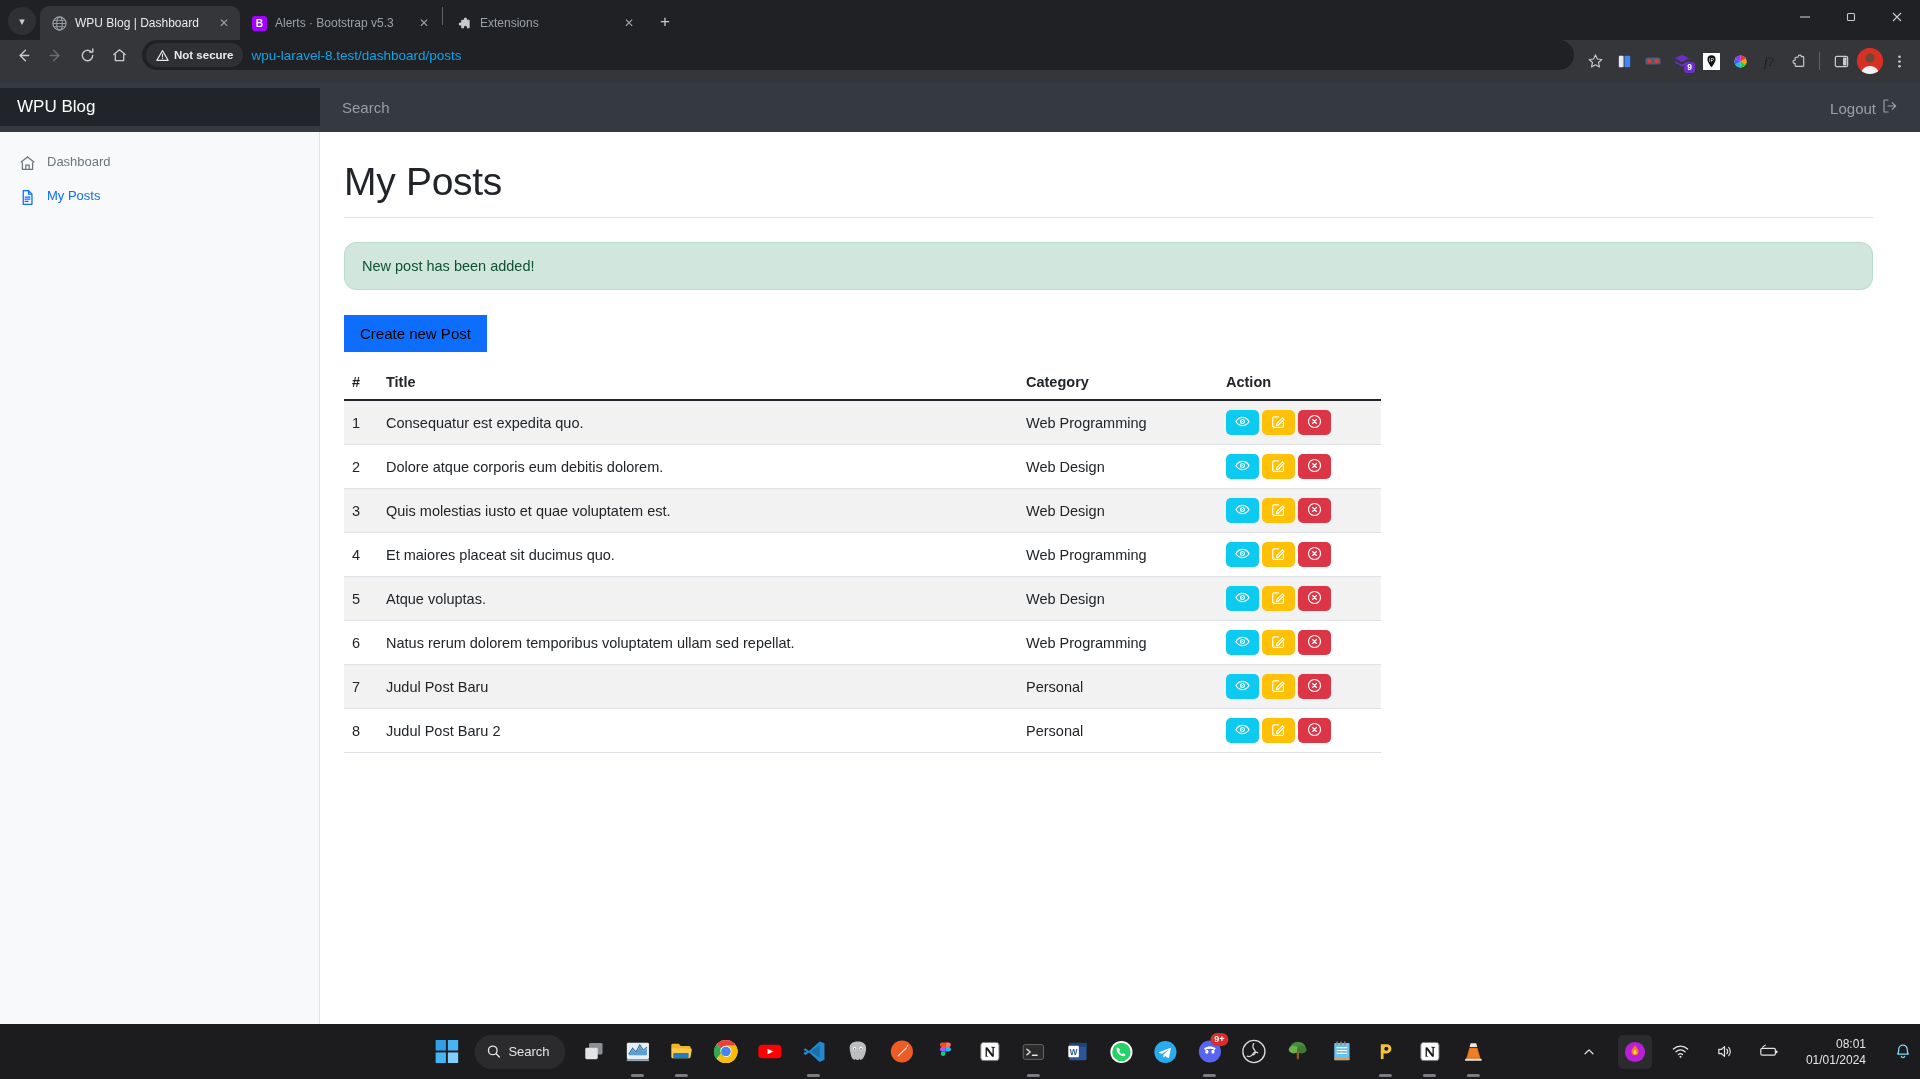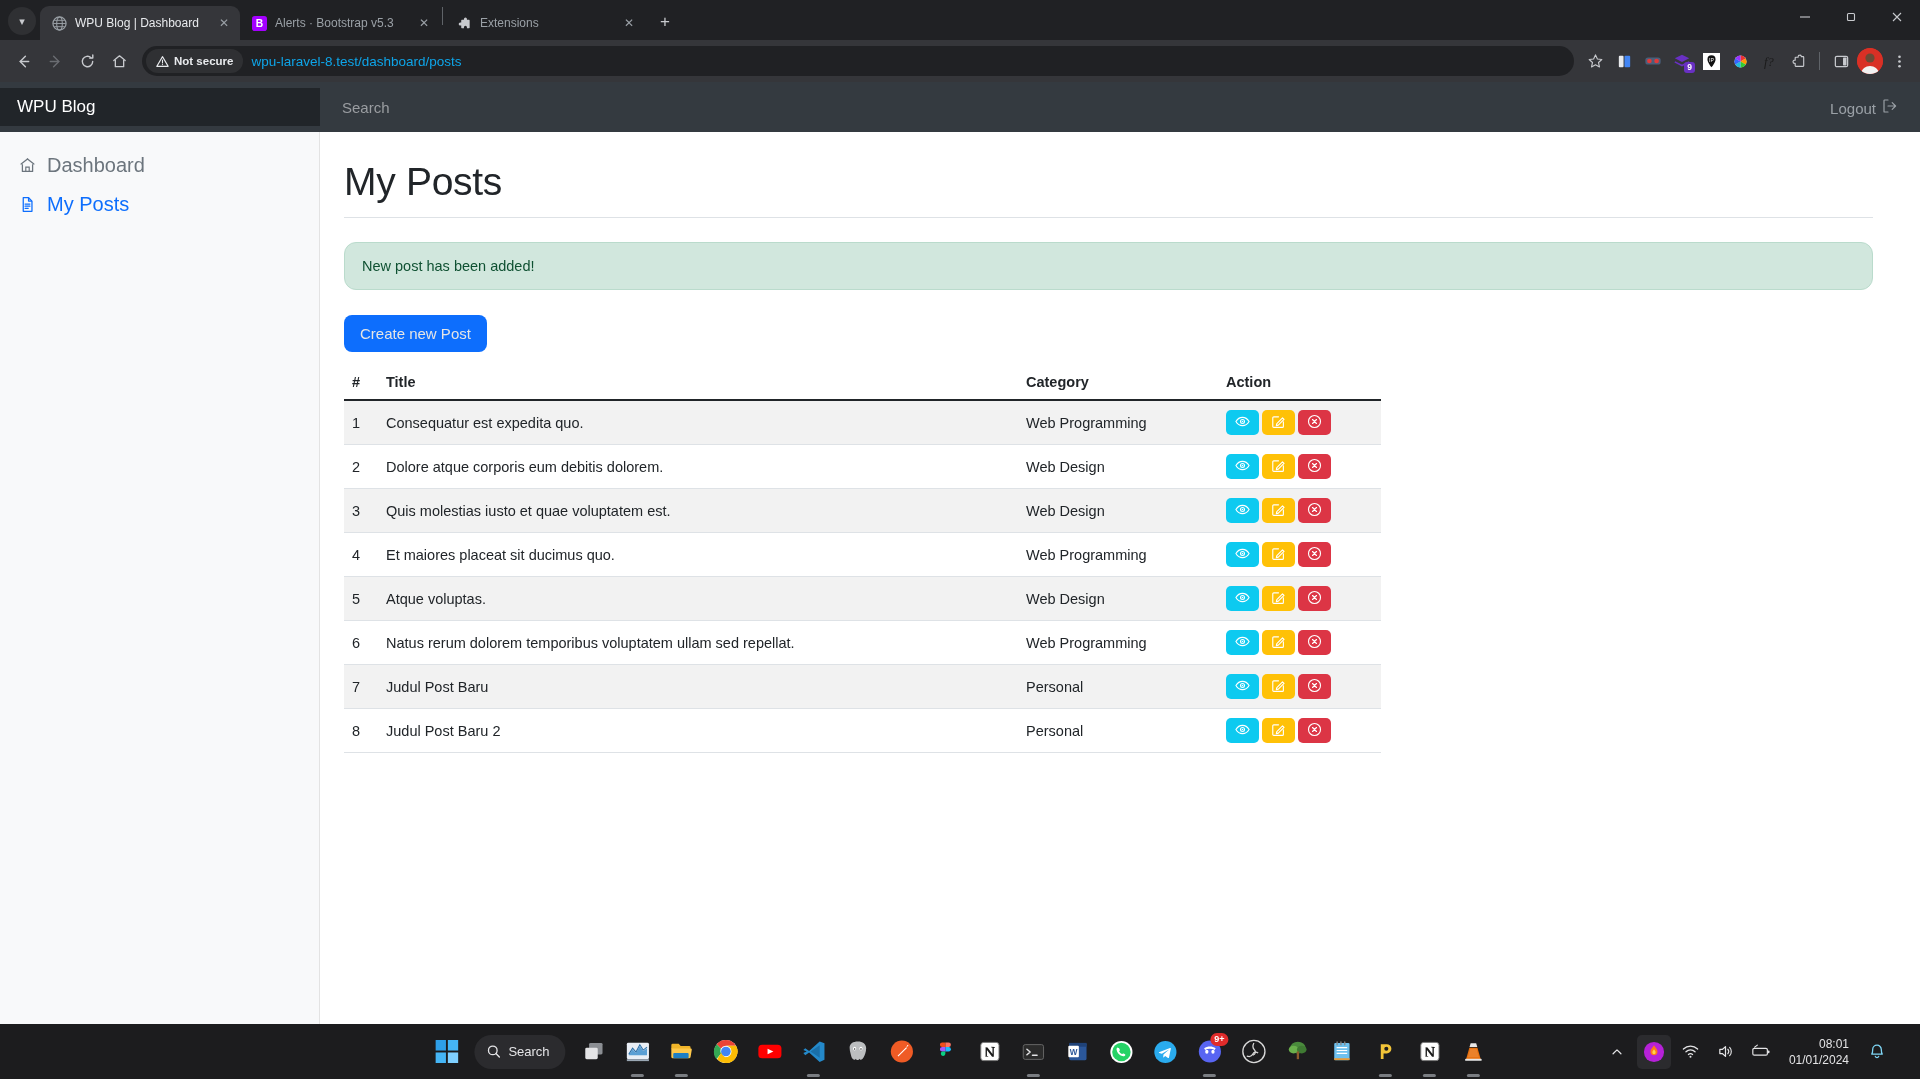--- a/index.html
+++ b/index.html
@@ -28,21 +28,21 @@
   .tab.active { background: #35363a; color: #e8eaed; }
   .tab .favicon { width: 16px; height: 16px; flex: 0 0 16px; display: flex; align-items: center; justify-content: center; }
   .tab .tab-title { flex: 1; white-space: nowrap; overflow: hidden; text-overflow: ellipsis; font-size: 12px; }
   .tab .tab-close { width: 16px; height: 16px; flex: 0 0 16px; display: flex; align-items: center; justify-content: center; color: #9aa0a6; font-size: 12px; }
   .tab-sep { width: 1px; height: 18px; background: #5f6368; align-self: center; margin: 0 2px 8px 2px; }
   .newtab { width: 28px; height: 28px; margin: 0 0 4px 6px; display: flex; align-items: center; justify-content: center; color: #c8cace; font-size: 17px; }
 
   .wincontrols { position: absolute; right: 0; top: 0; height: 40px; display: flex; }
   .wincontrols > div { width: 46px; height: 34px; display: flex; align-items: center; justify-content: center; color: #c8cace; }
 
-  .toolbar { height: 42px; background: #35363a; display: flex; align-items: center; padding: 0 8px; gap: 2px; }
+  .toolbar { height: 42px; background: #35363a; display: flex; padding: 0 8px; gap: 2px; }
   .tbtn { width: 30px; height: 30px; border-radius: 15px; display: flex; align-items: center; justify-content: center; color: #c8cace; flex: 0 0 30px; }
   .tbtn.disabled { color: #6a6d72; }
   .omnibox {
     flex: 1; height: 30px; background: #202124; border-radius: 15px; display: flex; align-items: center;
     padding: 0 12px 0 4px; margin: 0 6px; gap: 8px; min-width: 0;
   }
   .notsecure {
     height: 24px; border-radius: 12px; background: #2f3033; display: flex; align-items: center; gap: 5px;
     padding: 0 10px; color: #e8eaed; font-size: 11.5px; font-weight: bold; white-space: nowrap;
   }
@@ -78,40 +78,40 @@
   .navsearch input::placeholder { color: #9a9da1; }
   .logout {
     padding-right: 22px; color: #9aa0a6; font-size: 15px; display: flex; align-items: flex-end; gap: 6px;
   }
 
   .sidebar {
     position: absolute; top: 50px; left: 0; width: 320px; bottom: 0;
     background: #f8f9fa; border-right: 1px solid #e3e3e3; padding-top: 14px;
   }
   .navitem {
-    display: flex; align-items: center; gap: 11px; padding: 8px 0 8px 18px;
-    font-size: 20px; color: #0d6efd; text-decoration: none;
+    display: flex; align-items: flex-start; gap: 11px; padding: 8px 0 8px 18px;
+    font-size: 13px; color: #0d6efd; text-decoration: none;
   }
   .navitem.muted { color: #6c757d; }
   .navitem .ni { width: 18px; height: 18px; display: flex; align-items: center; justify-content: center; }
 
   .content {
     position: absolute; top: 50px; left: 320px; right: 0; bottom: 0;
     background: #fff; padding: 28px 47px 0 24px; overflow: auto;
   }
   h1.page-title {
     font-size: 39px; font-weight: normal; color: #212529; letter-spacing: -0.3px;
     padding-bottom: 13px; border-bottom: 1px solid #dee2e6; margin-bottom: 24px;
   }
   .alert-success {
     background: #d1e7dd; color: #0f5132; border: 1px solid #badbcc; border-radius: 12px;
     padding: 15px 17px; font-size: 14.5px; margin-bottom: 25px;
   }
   .btn-primary {
-    display: inline-block; background: #0d6efd; color: #e5e5e5; border: none; border-radius: 8px;
+    display: inline-block; background: #0d6efd; color: #000000; border: none; border-radius: 0;
     padding: 10px 16px; font-size: 15px; font-family: inherit; margin-bottom: 22px; cursor: pointer;
   }
 
   table.posts { border-collapse: collapse; width: 1037px; table-layout: fixed; }
   table.posts thead th {
     text-align: left; font-size: 14.5px; font-weight: bold; color: #212529;
     padding: 0 8px 9px 8px; border-bottom: 2px solid #212529;
   }
   table.posts td {
     font-size: 14.5px; color: #212529; padding: 9px 8px; border-bottom: 1px solid #dee2e6; vertical-align: middle;
@@ -140,21 +140,21 @@
   .tb-item { width: 40px; height: 40px; display: flex; align-items: center; justify-content: center; position: relative; border-radius: 5px; }
   .tb-item.run::after {
     content: ""; position: absolute; bottom: -5px; left: 50%; transform: translateX(-50%);
     width: 13px; height: 3px; border-radius: 2px; background: #7a7d82;
   }
   .tb-item.act::after { background: #60cdff; width: 17px; }
   .tb-search {
     height: 34px; border-radius: 17px; background: #2b2b2e; display: flex; align-items: center;
     gap: 7px; padding: 0 16px 0 12px; color: #e4e4e6; font-size: 13px; margin: 0 4px;
   }
-  .tb-right { position: absolute; right: 0; display: flex; align-items: center; gap: 5px; padding-right: 28px; }
+  .tb-right { position: absolute; right: 0; display: flex; align-items: center; gap: 14px; padding-right: 2px; }
   .tr-i { width: 30px; height: 34px; display: flex; align-items: center; justify-content: center; color: #e4e4e6; }
   .tr-clock { color: #e4e4e6; font-size: 12px; line-height: 16px; text-align: right; padding: 0 8px; }
   .tb-badge {
     position: absolute; top: 1px; right: 1px; background: #e02b2b; color: #fff; font-size: 9px;
     font-weight: bold; border-radius: 8px; padding: 0 4px; line-height: 13px;
   }
 </style>
 </head>
 <body>
 

